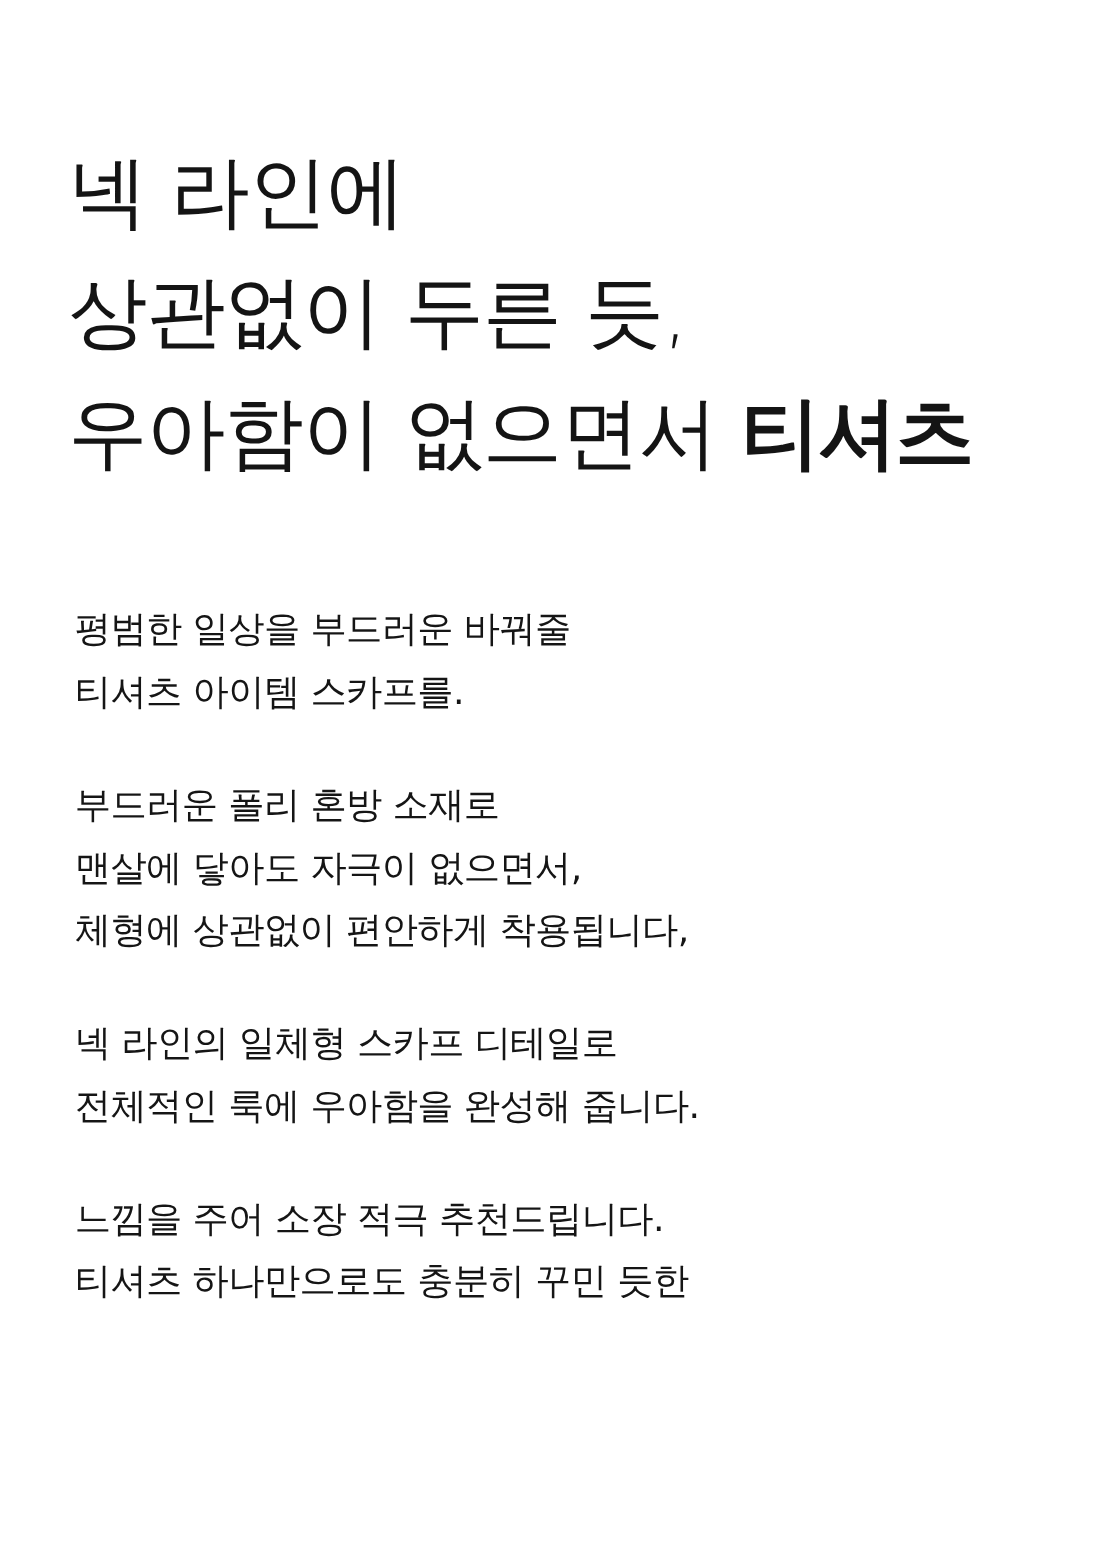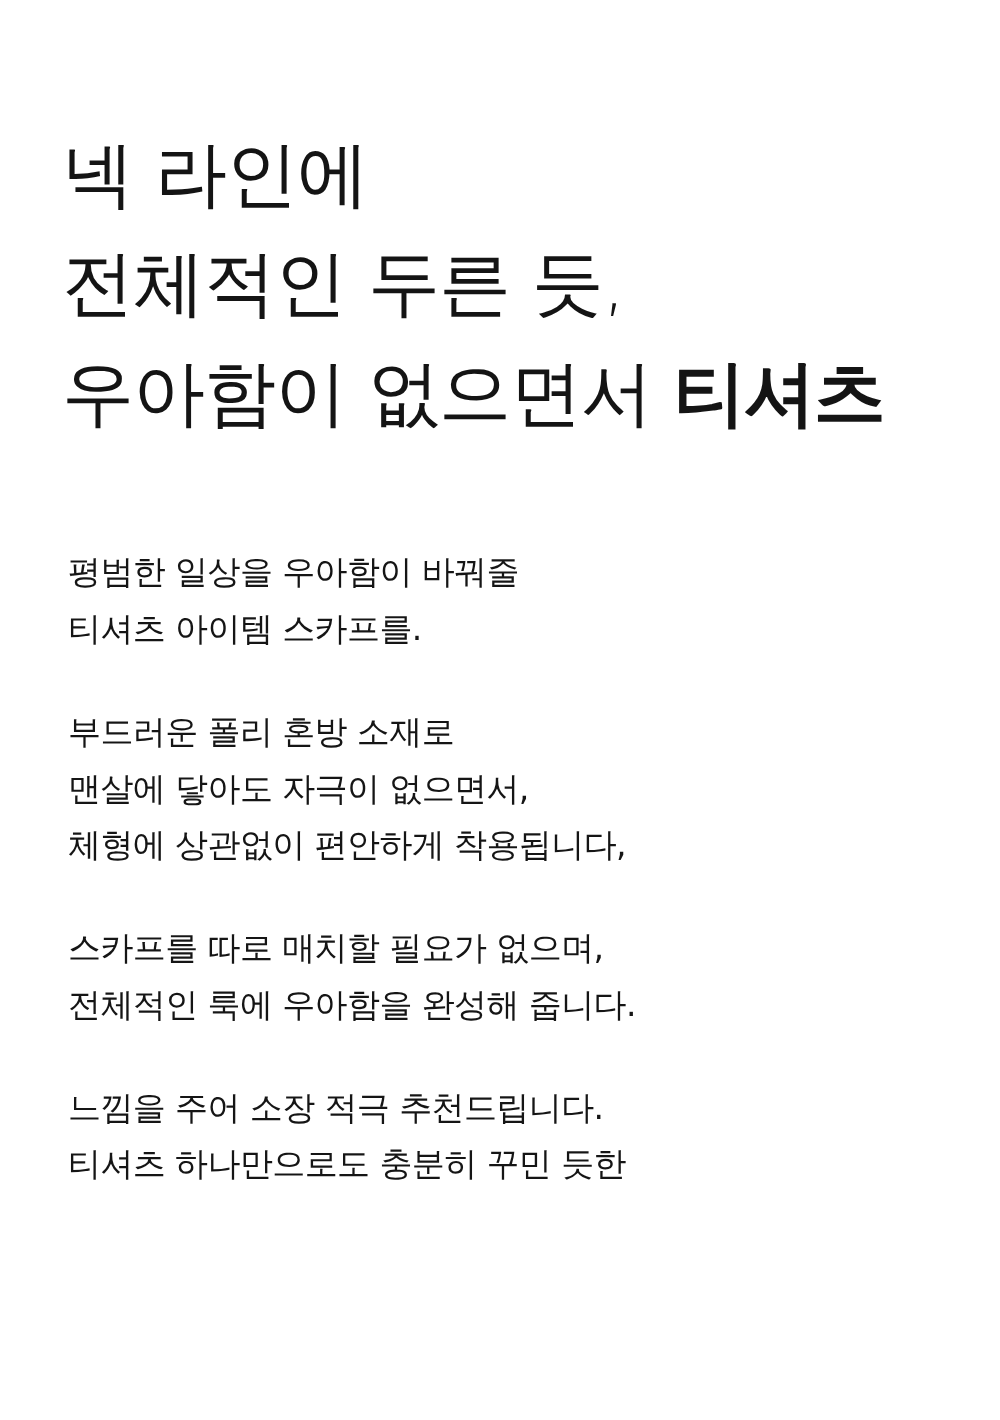--- a/index.html
+++ b/index.html
@@ -57,39 +57,39 @@
     white-space: nowrap;
   }
 </style>
 </head>
 <body>
 
 <div class="page">
 
   <h1 class="headline">
     <span class="headline-line">넥 라인에</span>
-    <span class="headline-line">전체적인 두른 듯,</span>
+    <span class="headline-line">상관없이 두른 듯,</span>
     <span class="headline-line"><span>우아함이 없으면서 </span><span class="headline-accent">티셔츠</span></span>
   </h1>
 
   <div class="body-block">
 
     <p class="para">
-      <span class="para-line">평범한 일상을 우아함이 바꿔줄</span>
+      <span class="para-line">평범한 일상을 부드러운 바꿔줄</span>
       <span class="para-line">티셔츠 아이템 스카프를.</span>
     </p>
 
     <p class="para">
       <span class="para-line">부드러운 폴리 혼방 소재로</span>
       <span class="para-line">맨살에 닿아도 자극이 없으면서,</span>
       <span class="para-line">체형에 상관없이 편안하게 착용됩니다,</span>
     </p>
 
     <p class="para">
-      <span class="para-line">스카프를 따로 매치할 필요가 없으며,</span>
+      <span class="para-line">넥 라인의 일체형 스카프 디테일로</span>
       <span class="para-line">전체적인 룩에 우아함을 완성해 줍니다.</span>
     </p>
 
     <p class="para">
       <span class="para-line">느낌을 주어 소장 적극 추천드립니다.</span>
       <span class="para-line">티셔츠 하나만으로도 충분히 꾸민 듯한</span>
     </p>
 
   </div>
 </div>

